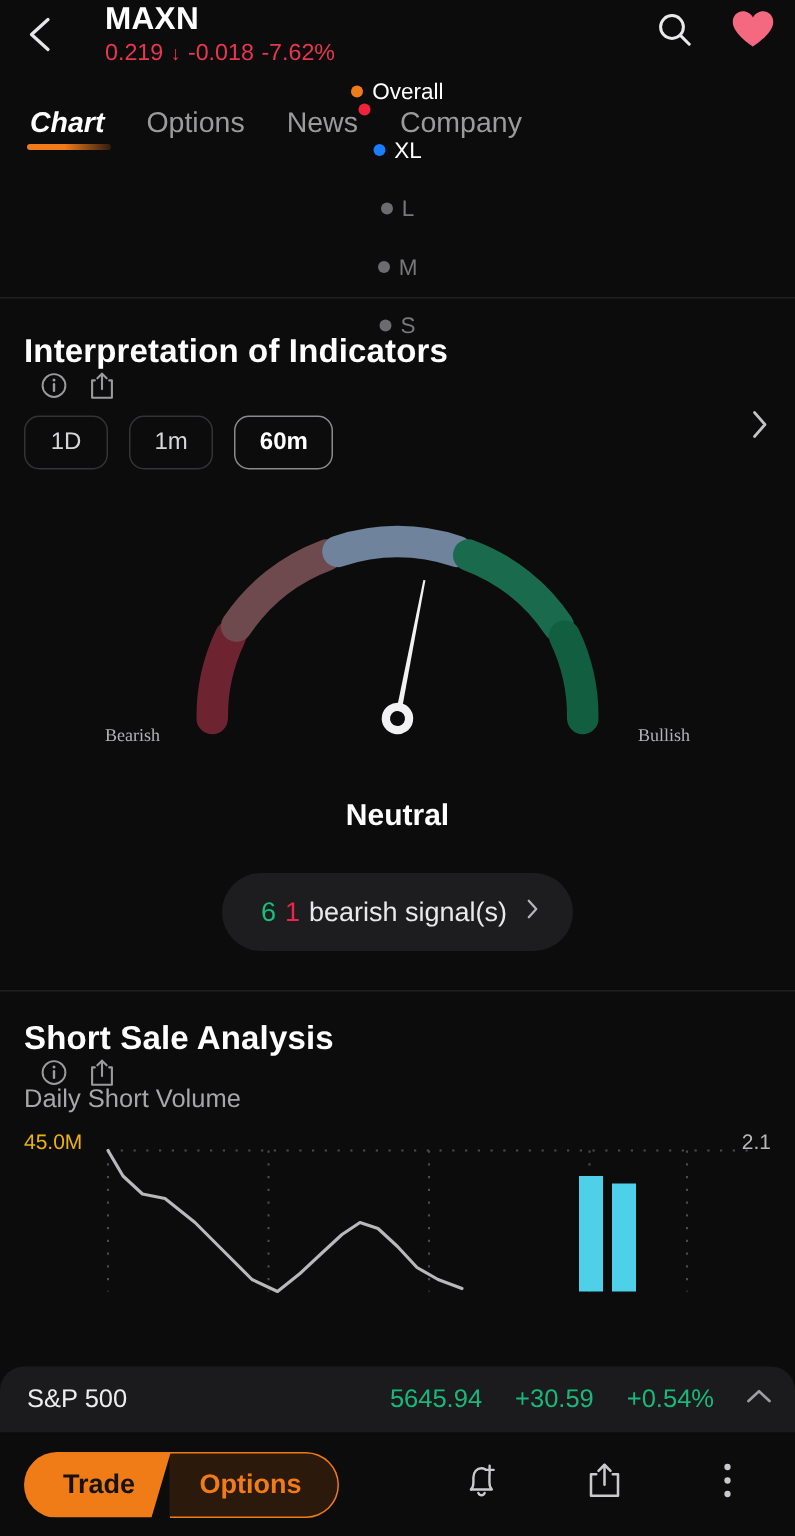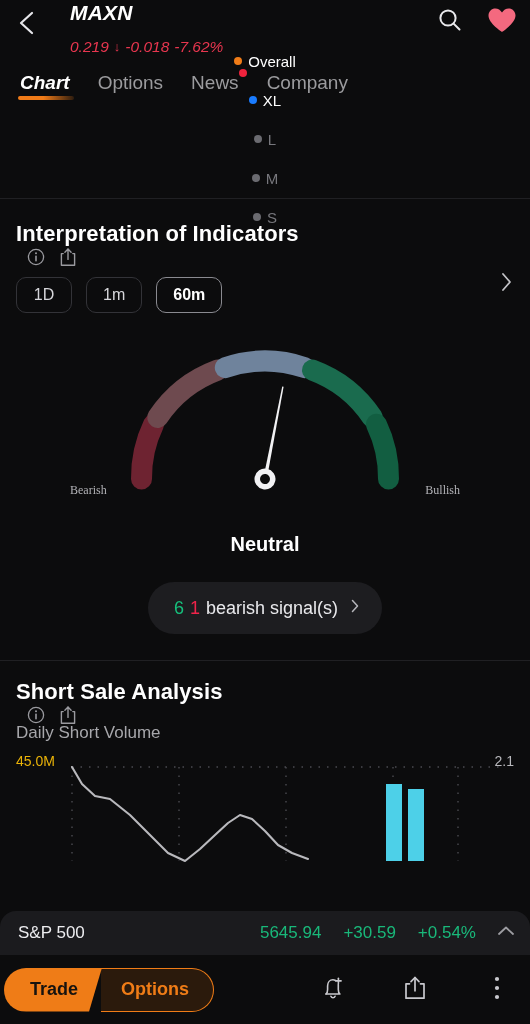--- a/index.html
+++ b/index.html
@@ -6,30 +6,30 @@
   html, body {
     width: 530px; height: 1024px;
     background: #0c0c0d;
     font-family: "Liberation Sans", sans-serif;
     color: #fff;
     overflow: hidden;
   }
   .app { position: relative; width: 530px; height: 1024px; background: #0c0c0d; }
 
   
-  .header { position: relative; height: 60px; padding: 6px 28px 0 16px; font-style: italic; }
+  .header { position: relative; height: 60px; padding: 6px 28px 0 16px; }
   .back-btn {
     position: absolute; left: 10px; top: 6px;
     width: 34px; height: 34px; display: flex; align-items: center; justify-content: center;
     cursor: pointer;
   }
   .back-btn svg { display: block; }
   .sym-wrap { position: absolute; left: 70px; top: 0px; }
   .symbol { font-size: 21px; font-weight: bold; color: #ffffff; letter-spacing: .2px; line-height: 26px; }
-  .price-row { display: flex; align-items: center; gap: 5px; margin-top: 12px; }
+  .price-row { display: flex; align-items: center; gap: 5px; margin-top: 1px; }
   .price, .chg, .chgpct { font-size: 15.5px; color: #e8364f; line-height: 18px; }
   .arrow-dn { font-size: 13px; color: #e8364f; line-height: 18px; }
   .hdr-actions { position: absolute; right: 12px; top: 6px; display: flex; align-items: center; gap: 20px; }
   .icon-btn { width: 32px; height: 32px; display: flex; align-items: center; justify-content: center; cursor: pointer; }
 
   
   .tabs { position: relative; display: flex; align-items: flex-end; gap: 0px; padding: 0 16px; height: 42px; }
   .tab {
     position: relative; font-size: 19px; color: #9b9b9e; padding: 0 14px 8px 14px;
     cursor: pointer; white-space: nowrap;
@@ -103,21 +103,21 @@
     display: flex; align-items: center; padding: 0 14px 0 18px;
   }
   .sp-name { font-size: 17px; color: #ededf0; }
   .sp-vals { margin-left: auto; display: flex; align-items: center; gap: 22px; }
   .sp-v { font-size: 17px; color: #19b87a; }
   .sp-chev { margin-left: 20px; display: flex; align-items: center; cursor: pointer; }
 
   
   .bottom-bar {
     position: absolute; left: 0; right: 0; bottom: 0; height: 69px;
-    background: #0c0c0d; display: flex; align-items: center; padding: 0 4px;
+    background: #0c0c0d; display: flex; align-items: center; padding: 0 16px;
   }
   .trade-group { display: flex; align-items: center; height: 44px; }
   .btn-trade {
     background: #ef7c17; color: #16130f; font-weight: bold; font-size: 18px;
     height: 44px; display: flex; align-items: center; padding: 0 24px 0 26px;
     border-radius: 22px 0 0 22px; cursor: pointer;
     clip-path: polygon(0 0, 100% 0, calc(100% - 13px) 100%, 0 100%);
     margin-right: -1px;
   }
   .btn-options {

